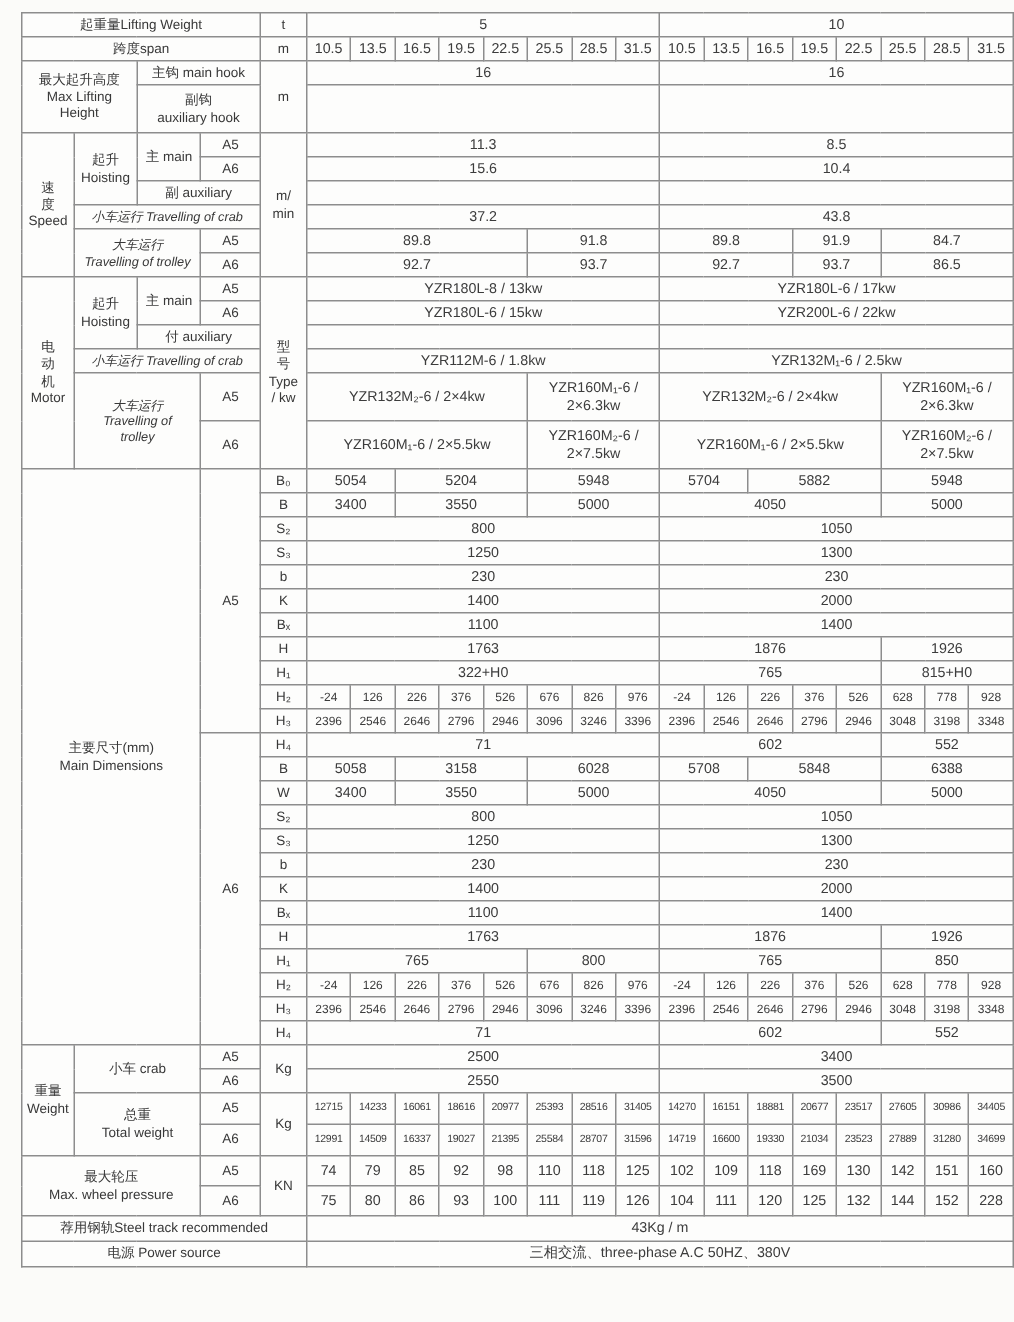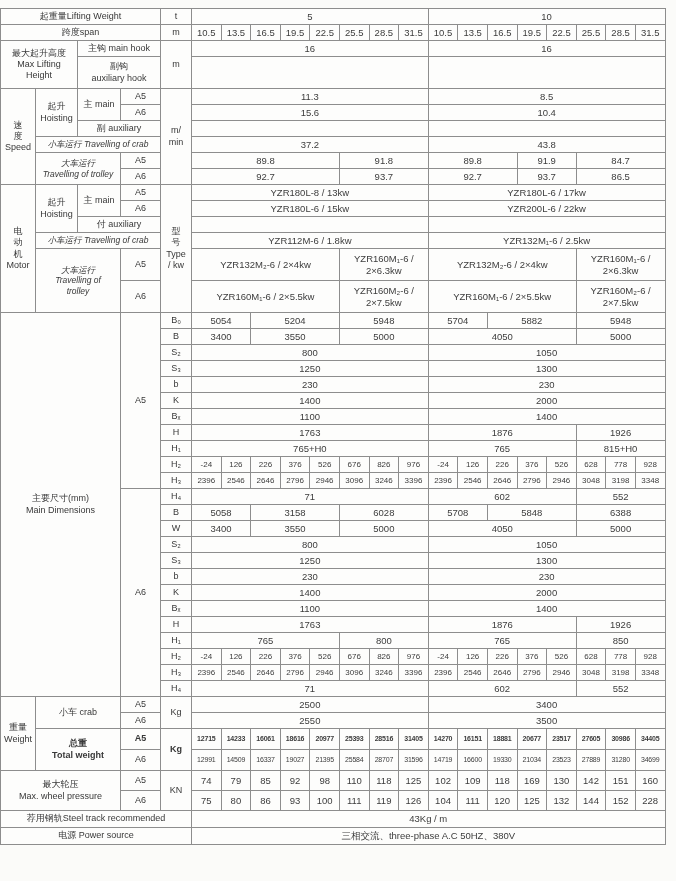--- a/index.html
+++ b/index.html
@@ -3,21 +3,21 @@
 <meta charset="utf-8">
 <style>
   html, body { margin: 0; padding: 0; }
   body {
     width: 676px; height: 881px;
     background: #fbfbf9;
     font-family: "Liberation Sans", "DejaVu Sans", sans-serif;
   }
   .page { position: relative; width: 676px; height: 881px; background: #fbfbf9; overflow: hidden; }
   table.spec {
-    position: absolute; left: 0; top: 8px;
+    position: absolute; left: 14px; top: 8px;
     border-collapse: collapse; table-layout: fixed;
     background: #fdfdfc;
   }
   td {
     border: 1px solid #8d8d8d;
     text-align: center; vertical-align: middle;
     color: #3c3c3c;
     font-size: 9.5px; line-height: 1.25;
     padding: 0; overflow: hidden;
     font-family: "Liberation Sans", "DejaVu Sans", sans-serif;
@@ -219,21 +219,21 @@
           <td colspan="8">1400</td>
         </tr>
         <tr style="height: 16px;">
           <td class="lbl">H</td>
           <td colspan="8">1763</td>
           <td colspan="5">1876</td>
           <td colspan="3">1926</td>
         </tr>
         <tr style="height: 16px;">
           <td class="lbl">H₁</td>
-          <td colspan="8">765+H0</td>
+          <td colspan="8">322+H0</td>
           <td colspan="5">765</td>
           <td colspan="3">815+H0</td>
         </tr>
         <tr style="height: 16px;">
           <td class="lbl">H₂</td>
           <td class="sm">-24</td>
           <td class="sm">126</td>
           <td class="sm">226</td>
           <td class="sm">376</td>
           <td class="sm">526</td>
@@ -380,21 +380,21 @@
           <td class="lbl">A5</td>
           <td rowspan="2" class="lbl">Kg</td>
           <td colspan="8">2500</td>
           <td colspan="8">3400</td>
         </tr>
         <tr style="height: 16px;">
           <td class="lbl">A6</td>
           <td colspan="8">2550</td>
           <td colspan="8">3500</td>
         </tr>
-        <tr style="height: 21px; font-weight: bold;">
+        <tr style="height: 21px;">
           <td colspan="2" rowspan="2" class="lbl"><span>总重</span><br><span>Total weight</span></td>
           <td class="lbl">A5</td>
           <td rowspan="2" class="lbl">Kg</td>
           <td class="xs">12715</td>
           <td class="xs">14233</td>
           <td class="xs">16061</td>
           <td class="xs">18616</td>
           <td class="xs">20977</td>
           <td class="xs">25393</td>
           <td class="xs">28516</td>

